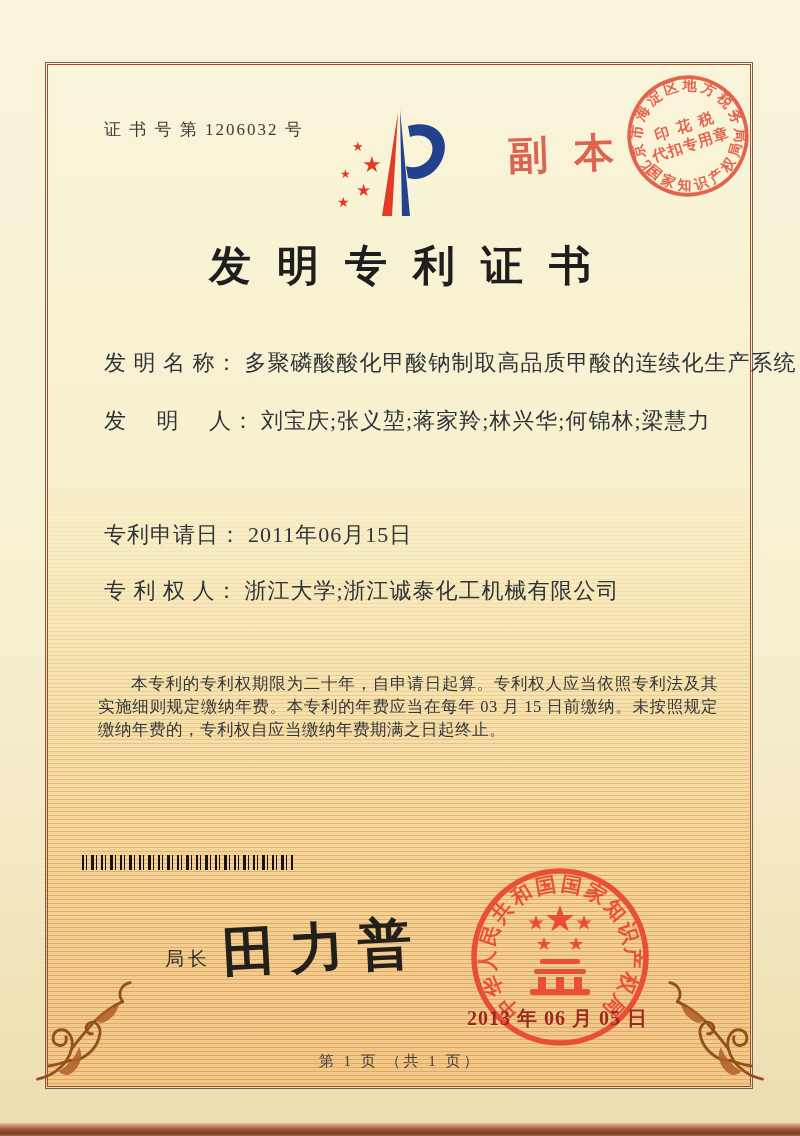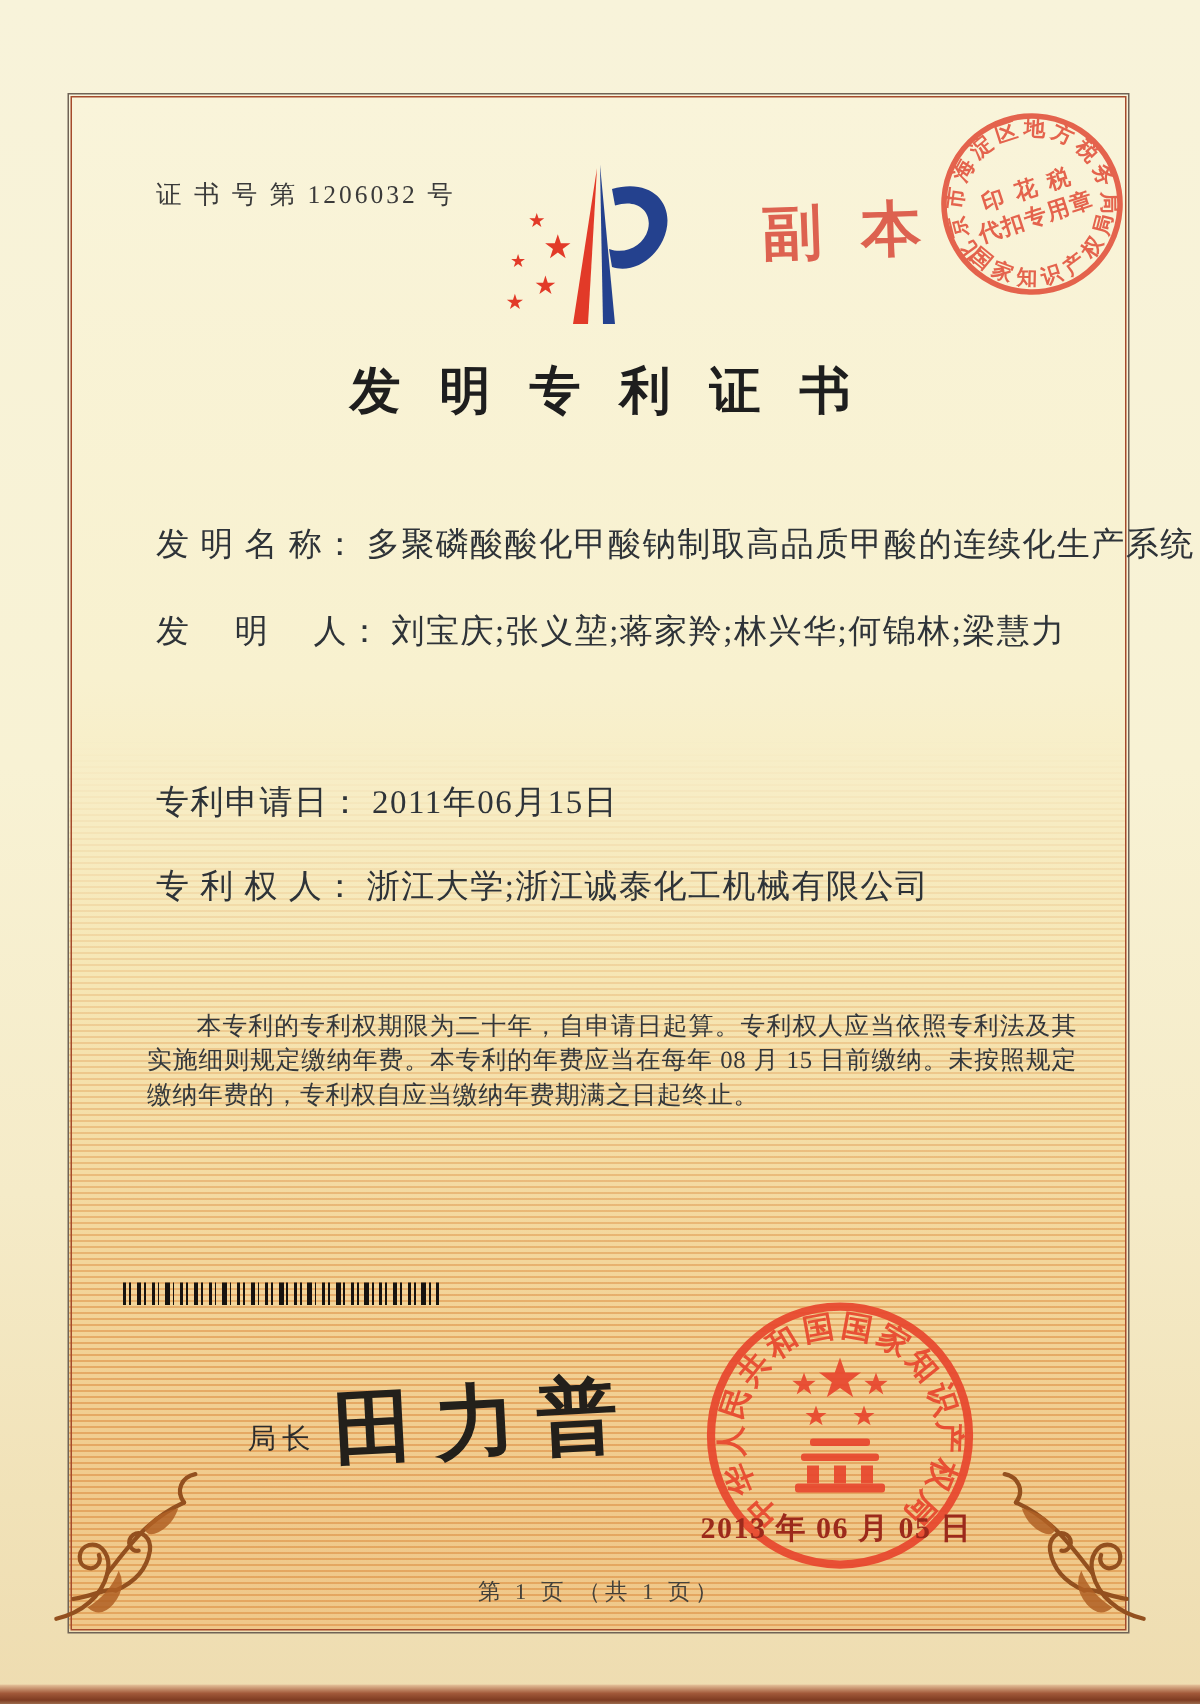--- a/index.html
+++ b/index.html
@@ -28,21 +28,21 @@
   .logo .star{position:absolute;color:#e23a28;line-height:1;}
 
   .fuben{position:absolute;left:508px;top:126px;font-size:40px;font-weight:700;
          color:rgba(216,72,56,.85);letter-spacing:26px;transform:rotate(-2deg);}
 
   .tax-stamp{position:absolute;left:608px;top:56px;width:160px;height:160px;
          transform:rotate(-18deg);opacity:.88;}
   .tax-stamp text{fill:#e2503a;font-weight:700;}
 
   .title{position:absolute;left:0;right:0;top:238px;text-align:center;
-         font-size:34px;font-weight:700;color:#1e1e1e;letter-spacing:26px;padding-left:26px;}
+         font-size:42px;font-weight:700;color:#1e1e1e;letter-spacing:26px;padding-left:26px;}
 
   .row{position:absolute;left:104px;font-size:22px;color:#2e3338;white-space:nowrap;}
   .row .lbl{letter-spacing:1px;}
   .row .val{letter-spacing:1px;margin-left:6px;}
   #row0{top:348px}#row1{top:406px}#row2{top:462px}
   #row3{top:520px}#row4{top:576px}#row5{top:634px}
 
   .body-text{position:absolute;left:98px;top:672px;width:620px;color:#33373b;
          font-size:16.5px;line-height:23px;text-align:justify;letter-spacing:.5px;}
   .body-text p{margin:0;text-indent:2em;}
@@ -148,21 +148,21 @@
     <span class="lbl">发　 明　 人：</span><span class="val">刘宝庆;张义堃;蒋家羚;林兴华;何锦林;梁慧力</span>
   </div>
   <div class="row" id="row3">
     <span class="lbl">专利申请日：</span><span class="val">2011年06月15日</span>
   </div>
   <div class="row" id="row4">
     <span class="lbl">专 利 权 人：</span><span class="val">浙江大学;浙江诚泰化工机械有限公司</span>
   </div>
 
   <div class="body-text">
-    <p>本专利的专利权期限为二十年，自申请日起算。专利权人应当依照专利法及其实施细则规定缴纳年费。本专利的年费应当在每年 08 月 15 日前缴纳。未按照规定缴纳年费的，专利权自应当缴纳年费期满之日起终止。</p>
+    <p>本专利的专利权期限为二十年，自申请日起算。专利权人应当依照专利法及其实施细则规定缴纳年费。本专利的年费应当在每年 03 月 15 日前缴纳。未按照规定缴纳年费的，专利权自应当缴纳年费期满之日起终止。</p>
   </div>
 
   <div class="barcode"></div>
 
   <div class="signer-title">局长</div>
   <div class="signature">田力普</div>
 
   <svg class="seal" viewBox="0 0 200 200">
     <circle cx="100" cy="100" r="86" fill="none" stroke="#e8442c" stroke-width="5.5"></circle>
     <defs>

